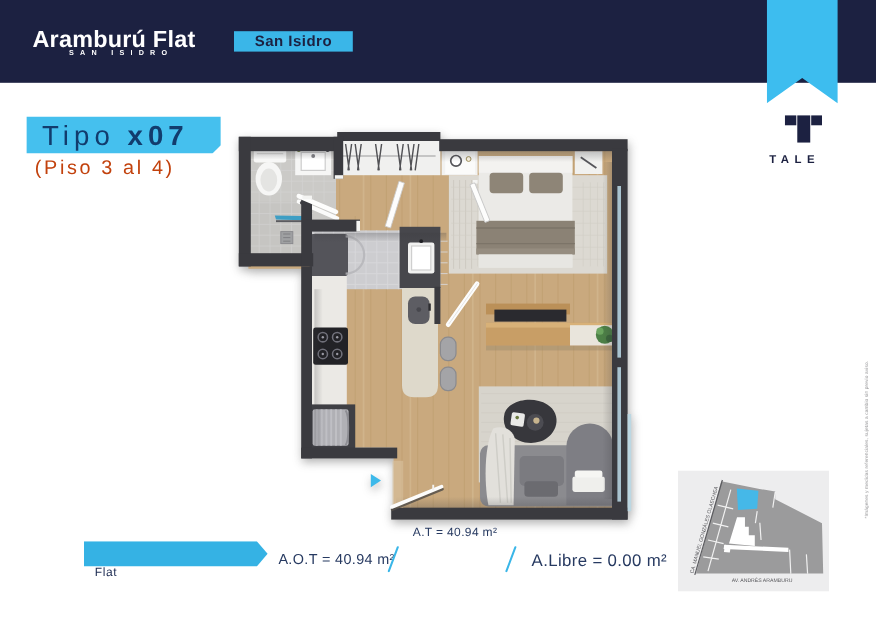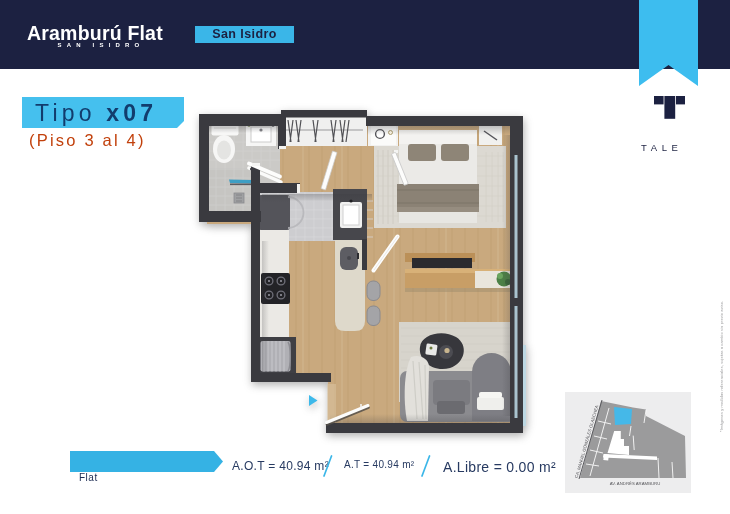--- a/index.html
+++ b/index.html
@@ -21,21 +21,21 @@
 <svg class="abs" style="left:639px;top:0;" width="60" height="87" viewBox="0 0 60 87">
   <path d="M0,0 H59 V86 L29.5,65 L0,86 Z" fill="#3dbdef"></path>
 </svg>
 
 <svg class="abs" style="left:654px;top:95.5px;" width="31" height="24" viewBox="0 0 31 24">
   <rect x="0" y="0" width="9.6" height="8.4" fill="#1c2141"></rect>
   <rect x="10.4" y="0" width="10.8" height="22.8" fill="#1c2141"></rect>
   <rect x="22" y="0" width="9" height="8.4" fill="#1c2141"></rect>
 </svg>
 
-<div class="abs" style="left:641px;top:142px;width:70px;color:#1c2141;font-size:9.5px;font-weight:normal;letter-spacing:4.6px;">TALE</div>
+<div class="abs" style="left:641px;top:128px;width:70px;color:#1c2141;font-size:9.5px;font-weight:bold;letter-spacing:4.6px;">TALE</div>
 
 <svg class="abs" style="left:22px;top:97px;" width="162" height="31" viewBox="0 0 162 31">
   <path d="M0,0 H162 V24 L155,31 H0 Z" fill="#45c0ee"></path>
 </svg>
 <div class="abs" style="left:35px;top:100px;color:#123c6d;font-size:23px;letter-spacing:4.2px;text-align:center;">Tipo <b>x07</b></div>
 
 <div class="abs" style="left:29px;top:131px;color:#c2410c;font-size:16.5px;letter-spacing:2.2px;">(Piso 3 al 4)</div>
 
 <svg class="abs" style="left:195px;top:108px;filter:drop-shadow(1px 3px 4px rgba(80,80,80,0.45));" width="336" height="334" viewBox="195 108 336 334">
   <defs>
@@ -332,21 +332,21 @@
 </svg>
 
 <div class="abs" style="left:79px;top:456px;color:#1c2b52;font-size:10px;letter-spacing:0.5px;margin-top:16px;">Flat</div>
 
 <div class="abs" style="left:232px;top:459px;color:#273a61;font-size:12px;letter-spacing:0.3px;">A.O.T = 40.94 m²</div>
 
 <svg class="abs" style="left:320px;top:455px;" width="14" height="22" viewBox="0 0 14 22">
     <path d="M11.5,1 L4,21" stroke="#3ab6e8" stroke-width="1.7" stroke-linecap="round" fill="none"></path>
   </svg>
 
-<div class="abs" style="left:344px;top:459px;color:#273a61;font-size:10px;letter-spacing:0.3px;">A.T = 40.94 m²</div>
+<div class="abs" style="left:344px;top:439px;color:#273a61;font-size:10px;letter-spacing:0.3px;">A.T = 40.94 m²</div>
 
 <svg class="abs" style="left:418px;top:455px;" width="14" height="22" viewBox="0 0 14 22">
     <path d="M11.5,1 L4,21" stroke="#3ab6e8" stroke-width="1.7" stroke-linecap="round" fill="none"></path>
   </svg>
 
 <div class="abs" style="left:443px;top:459px;color:#273a61;font-size:14px;letter-spacing:0.3px;">A.Libre = 0.00 m²</div>
 
 <svg class="abs" style="left:565px;top:392px;" width="126" height="101" viewBox="0 0 126 101">
   <rect x="0" y="0" width="126" height="101" fill="#ededee"></rect>
 

